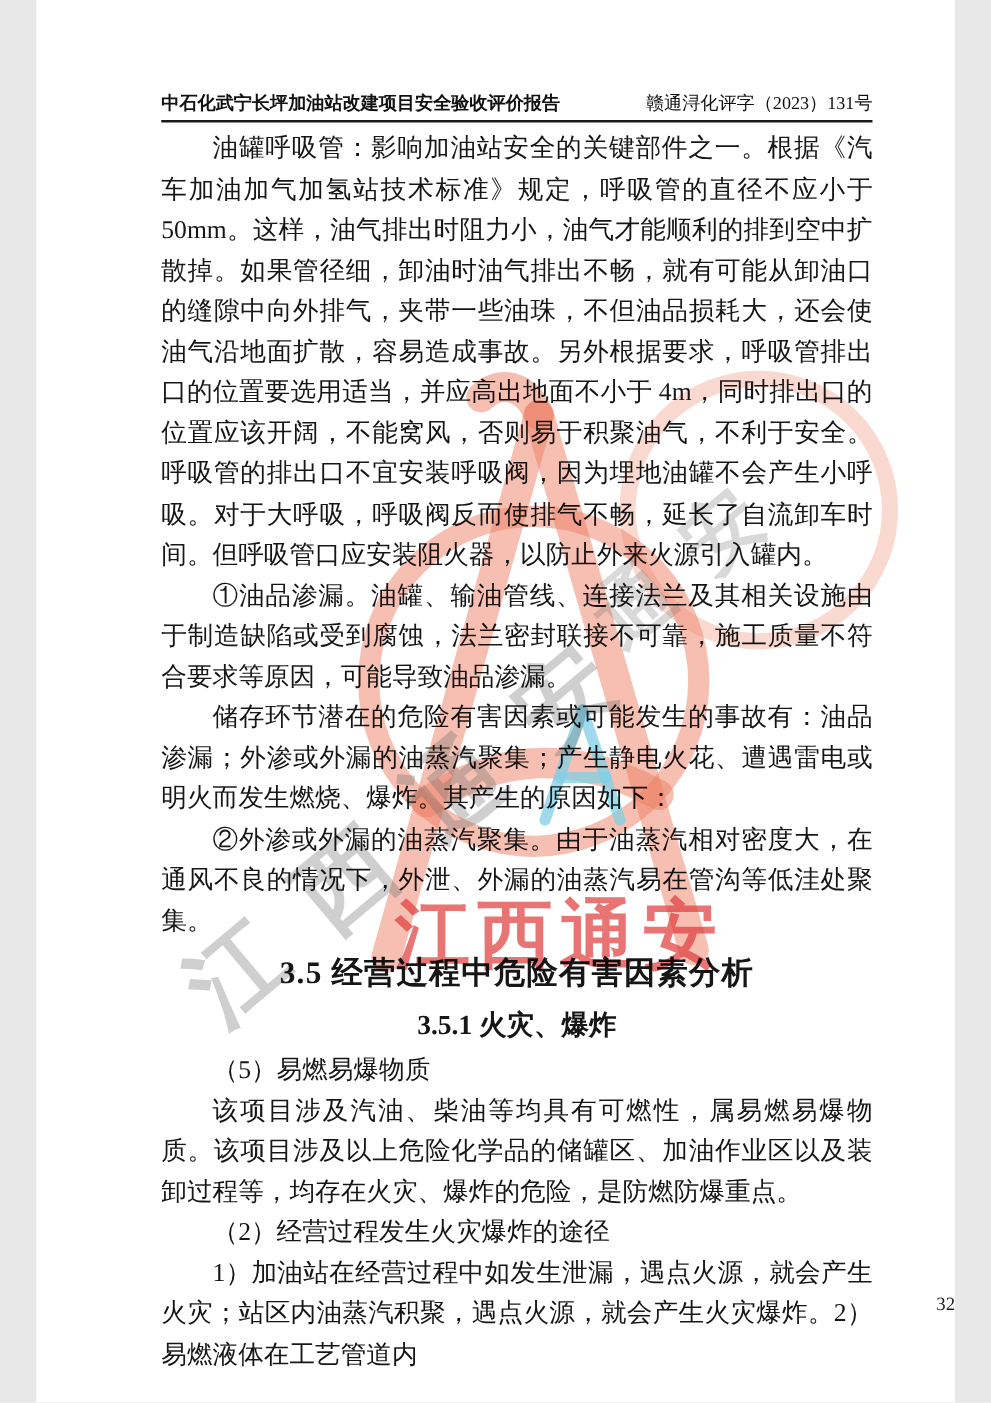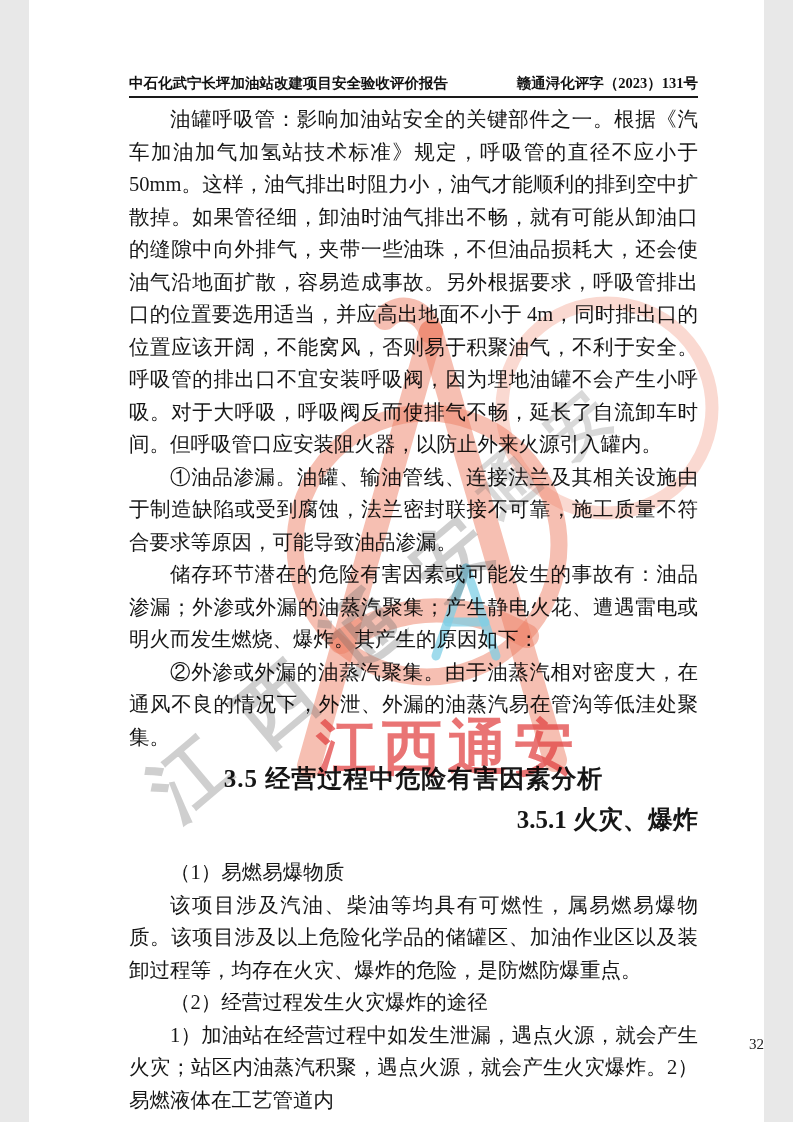--- a/index.html
+++ b/index.html
@@ -10,36 +10,36 @@
     color:#161616;
   }
   
   .header{
     position:absolute; left:100px; right:66px; top:74px;
     display:flex; justify-content:space-between; align-items:flex-end;
     font-size:14.5px; line-height:18px; color:#111;
     border-bottom:2px solid #1a1a1a; padding-bottom:4px;
   }
   .header .hl{font-weight:600;}
-  .header .hr{font-weight:700;}
+  .header .hr{font-weight:400;}
   
   .content{
     position:absolute; left:100px; right:66px; top:103px;
     font-size:20.5px; line-height:32.5px;
     text-align:justify; text-justify:inter-ideograph;
   }
   .content p{margin:0; padding:0;}
   .content .indent{text-indent:2em;}
   .content .h1{
     font-size:25px; font-weight:700; line-height:40px;
     margin:6px 0 2px 0; text-align:center; letter-spacing:1px;
   }
   .content .h2{
-    font-size:25px; font-weight:700; line-height:37px;
-    margin:0 0 18px 0; text-align:right;
+    font-size:22px; font-weight:700; line-height:37px;
+    margin:0 0 2px 0; text-align:center;
   }
   
   .pagenum{
     position:absolute; left:0; right:0; top:1036px;
     text-align:right; font-size:15px; color:#222;
   }
   
   .wm{
     position:absolute; inset:0; pointer-events:none;
     mix-blend-mode:multiply;
@@ -62,21 +62,21 @@
     <span class="hr">赣通浔化评字（2023）131号</span>
   </div>
 
   <div class="content">
       <p class=" indent">油罐呼吸管：影响加油站安全的关键部件之一。根据《汽车加油加气加氢站技术标准》规定，呼吸管的直径不应小于 50mm。这样，油气排出时阻力小，油气才能顺利的排到空中扩散掉。如果管径细，卸油时油气排出不畅，就有可能从卸油口的缝隙中向外排气，夹带一些油珠，不但油品损耗大，还会使油气沿地面扩散，容易造成事故。另外根据要求，呼吸管排出口的位置要选用适当，并应高出地面不小于 4m，同时排出口的位置应该开阔，不能窝风，否则易于积聚油气，不利于安全。呼吸管的排出口不宜安装呼吸阀，因为埋地油罐不会产生小呼吸。对于大呼吸，呼吸阀反而使排气不畅，延长了自流卸车时间。但呼吸管口应安装阻火器，以防止外来火源引入罐内。</p>
       <p class=" indent">①油品渗漏。油罐、输油管线、连接法兰及其相关设施由于制造缺陷或受到腐蚀，法兰密封联接不可靠，施工质量不符合要求等原因，可能导致油品渗漏。</p>
       <p class=" indent">储存环节潜在的危险有害因素或可能发生的事故有：油品渗漏；外渗或外漏的油蒸汽聚集；产生静电火花、遭遇雷电或明火而发生燃烧、爆炸。其产生的原因如下：</p>
       <p class=" indent">②外渗或外漏的油蒸汽聚集。由于油蒸汽相对密度大，在通风不良的情况下，外泄、外漏的油蒸汽易在管沟等低洼处聚集。</p>
       <h2 class="h1">3.5 经营过程中危险有害因素分析</h2>
       <h3 class="h2">3.5.1 火灾、爆炸</h3>
-      <p class=" indent">（1）易燃易爆物质</p>
+      <p class=" indent">（5）易燃易爆物质</p>
       <p class=" indent">该项目涉及汽油、柴油等均具有可燃性，属易燃易爆物质。该项目涉及以上危险化学品的储罐区、加油作业区以及装卸过程等，均存在火灾、爆炸的危险，是防燃防爆重点。</p>
       <p class=" indent">（2）经营过程发生火灾爆炸的途径</p>
       <p class=" indent">1）加油站在经营过程中如发生泄漏，遇点火源，就会产生火灾；站区内油蒸汽积聚，遇点火源，就会产生火灾爆炸。2）易燃液体在工艺管道内</p>
     </div>
 
   <div class="pagenum">32</div>
 
   <div class="wm">
     <svg width="793" height="1122" viewBox="0 0 793 1122">
 

